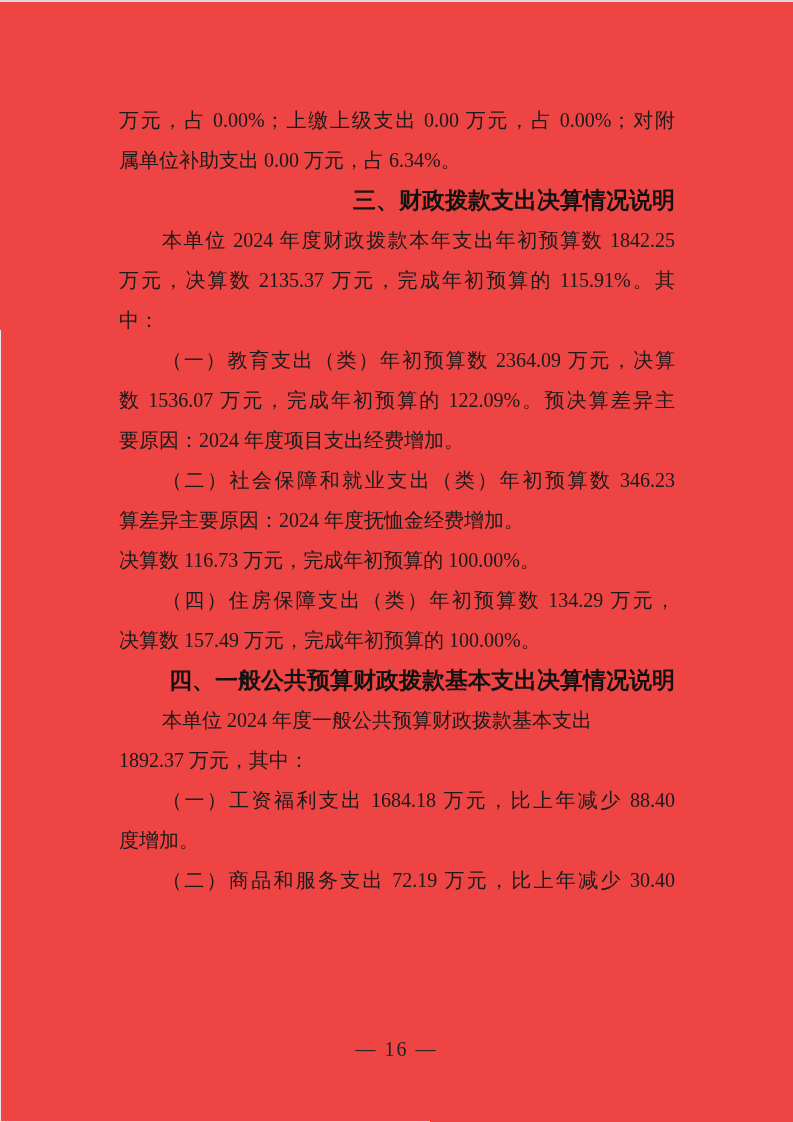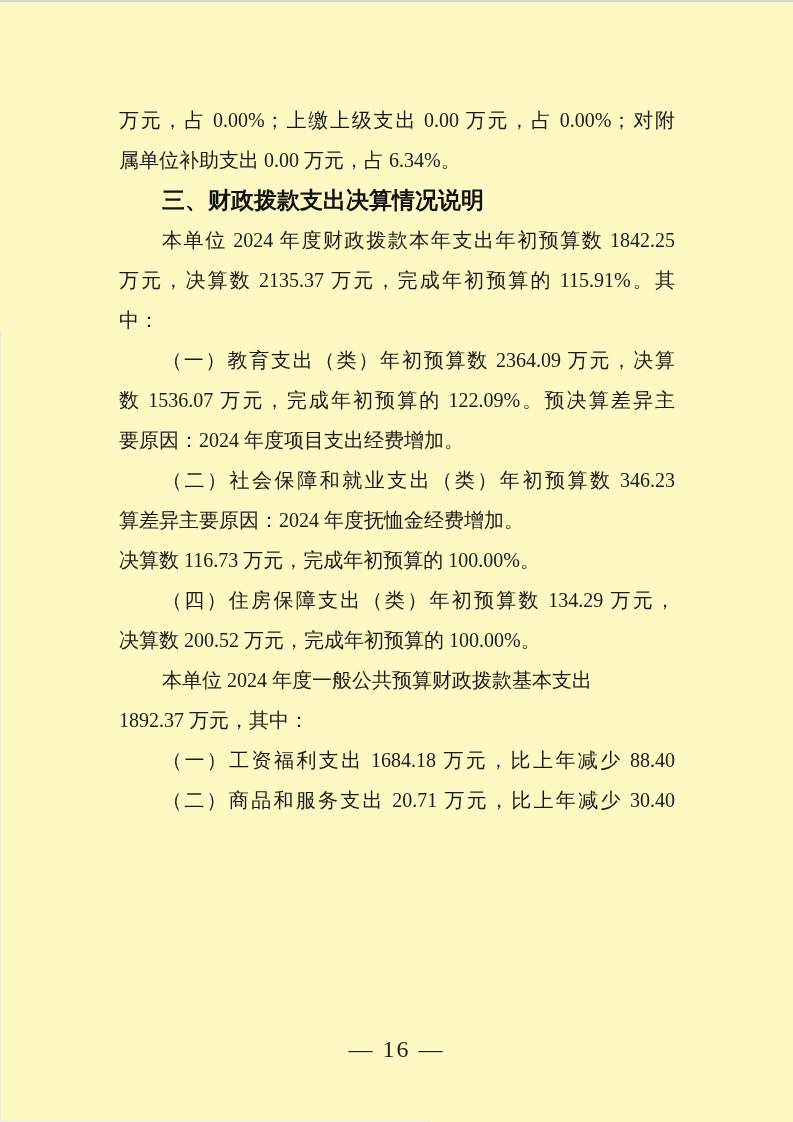--- a/index.html
+++ b/index.html
@@ -4,21 +4,21 @@
 <style>
   html, body {
     margin: 0;
     padding: 0;
     background: #ffffff;
   }
   .page {
     position: relative;
     width: 793px;
     height: 1122px;
-    background: #fef9c3;
+    background: #ef4444;
     overflow: hidden;
     font-family: "Liberation Serif", serif;
   }
   
   .scan-edge-top {
     position: absolute; top: 0; left: 0; right: 0; height: 2px;
     background: #d9d9d9;
   }
   .scan-edge-left {
     position: absolute; left: 0; top: 330px; bottom: 0; width: 1px;
@@ -47,28 +47,29 @@
     text-align-last: justify;
   }
   .line.indent {
     padding-left: 43px;
   }
   .line.heading {
     font-family: "Liberation Sans", sans-serif;
     font-weight: 700;
     font-size: 23px;
     color: #111111;
+    text-align: right;
   }
   .footer {
     position: absolute;
     top: 1034px;
     left: 0;
     width: 100%;
     text-align: center;
-    font-size: 24px;
+    font-size: 20px;
     line-height: 30px;
     color: #222222;
     letter-spacing: 2px;
   }
 </style>
 </head>
 <body>
 
 <div class="page">
   <div class="scan-edge-top"></div>
@@ -82,21 +83,23 @@
       <div class="line indent fill">本单位 2024 年度财政拨款本年支出年初预算数 1842.25</div>
       <div class="line fill">万元，决算数 2135.37 万元，完成年初预算的 115.91%。其</div>
       <div class="line">中：</div>
       <div class="line indent fill">（一）教育支出（类）年初预算数 2364.09 万元，决算</div>
       <div class="line fill">数 1536.07 万元，完成年初预算的 122.09%。预决算差异主</div>
       <div class="line">要原因：2024 年度项目支出经费增加。</div>
       <div class="line indent fill">（二）社会保障和就业支出（类）年初预算数 346.23</div>
       <div class="line">算差异主要原因：2024 年度抚恤金经费增加。</div>
       <div class="line">决算数 116.73 万元，完成年初预算的 100.00%。</div>
       <div class="line indent fill">（四）住房保障支出（类）年初预算数 134.29 万元，</div>
-      <div class="line">决算数 200.52 万元，完成年初预算的 100.00%。</div>
+      <div class="line">决算数 157.49 万元，完成年初预算的 100.00%。</div>
+      <div class="line heading indent">四、一般公共预算财政拨款基本支出决算情况说明</div>
       <div class="line indent">本单位 2024 年度一般公共预算财政拨款基本支出</div>
       <div class="line">1892.37 万元，其中：</div>
       <div class="line indent fill">（一）工资福利支出 1684.18 万元，比上年减少 88.40</div>
-      <div class="line indent fill">（二）商品和服务支出 20.71 万元，比上年减少 30.40</div>
+      <div class="line">度增加。</div>
+      <div class="line indent fill">（二）商品和服务支出 72.19 万元，比上年减少 30.40</div>
     </div>
 
   <div class="footer">— 16 —</div>
 </div>
 
 </body></html>

